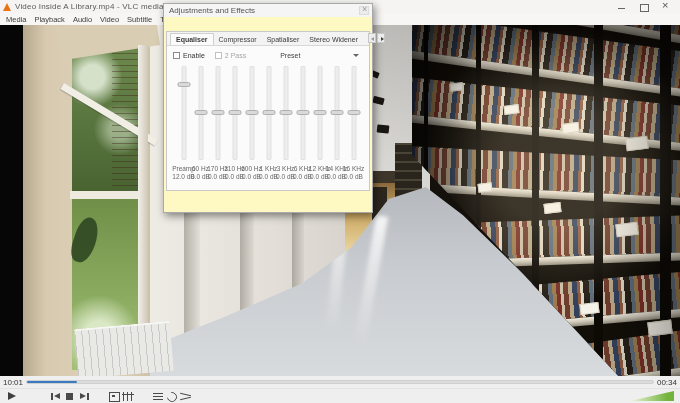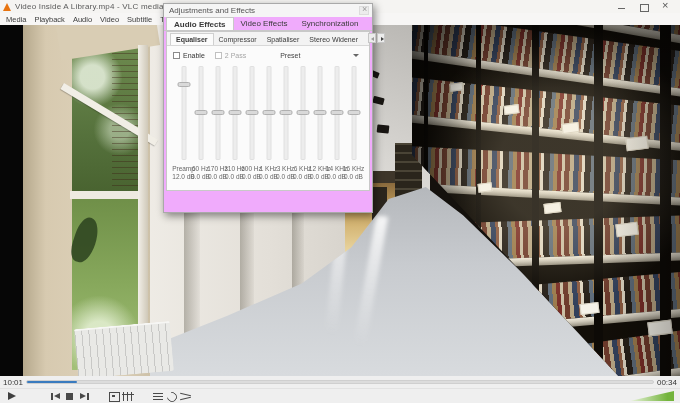--- a/index.html
+++ b/index.html
@@ -160,21 +160,21 @@
     border:1.3px solid #4a4a4a; border-radius:50%; border-left-color:transparent; transform:rotate(35deg); }
   .ctl-random::before { content:""; position:absolute; left:1px; top:3px; width:11px; height:1.3px;
     background:#4a4a4a; transform:rotate(14deg); }
   .ctl-random::after { content:""; position:absolute; left:1px; top:7px; width:11px; height:1.3px;
     background:#4a4a4a; transform:rotate(-14deg); }
   .volume-wedge { margin-left:auto; margin-right:6px; width:44px; height:10px;
     clip-path:polygon(0 100%,100% 0,100% 100%);
     background:linear-gradient(90deg,#eaf4dc 0%,var(--accent-green,#74b43d) 85%); }
 
   
-  .dialog { position:absolute; left:163px; top:3px; width:210px; height:210px; background:#f0abfc;
+  .dialog { position:absolute; left:163px; top:3px; width:210px; height:210px; background:#fef9c3;
     border:1px solid #a9a9a9; box-shadow:2px 3px 8px rgba(0,0,0,.45); z-index:10; }
   .dlg-titlebar { height:13px; display:flex; align-items:center; padding-left:5px; background:#f5f5f5; }
   .dlg-title { font-size:8px; color:#555; }
   .dlg-close { margin-left:auto; margin-right:3px; width:10px; height:9px; background:#ececec;
     border:1px solid #dcdcdc; position:relative; }
   .dlg-close::before { content:"\00d7"; position:absolute; left:2px; top:-3.5px; font-size:9px; color:#999; }
   .dlg-tabs { display:flex; height:14px; padding-left:2px; border-bottom:1px solid #c8c8c8; }
   .dlg-tab { font-size:8px; color:#3a3a3a; padding:2px 7px 0; }
   .dlg-tab.active { background:#fcfcfc; border:1px solid #c8c8c8; border-bottom:none; font-weight:bold; }
   .dlg-content { position:absolute; left:2px; right:2px; top:27px; height:160px; background:#fbfbfb;
@@ -336,25 +336,20 @@
     <span class="ctl ctl-loop"></span>
     <span class="ctl ctl-random"></span>
     <span class="volume-wedge"></span>
   </div>
 
   <div class="dialog">
     <div class="dlg-titlebar">
       <span class="dlg-title">Adjustments and Effects</span>
       <span class="dlg-close"></span>
     </div>
-    <div class="dlg-tabs">
-      <span class="dlg-tab active">Audio Effects</span>
-        <span class="dlg-tab">Video Effects</span>
-        <span class="dlg-tab">Synchronization</span>
-    </div>
     <div class="dlg-content">
       <div class="subtabs">
         <span class="subtab active">Equaliser</span>
           <span class="subtab">Compressor</span>
           <span class="subtab">Spatialiser</span>
           <span class="subtab">Stereo Widener</span>
           <span class="subtab truncated">A</span>
         <span class="subtab-arrows">
           <span class="arrow-btn arrow-left"></span>
           <span class="arrow-btn arrow-right"></span>

